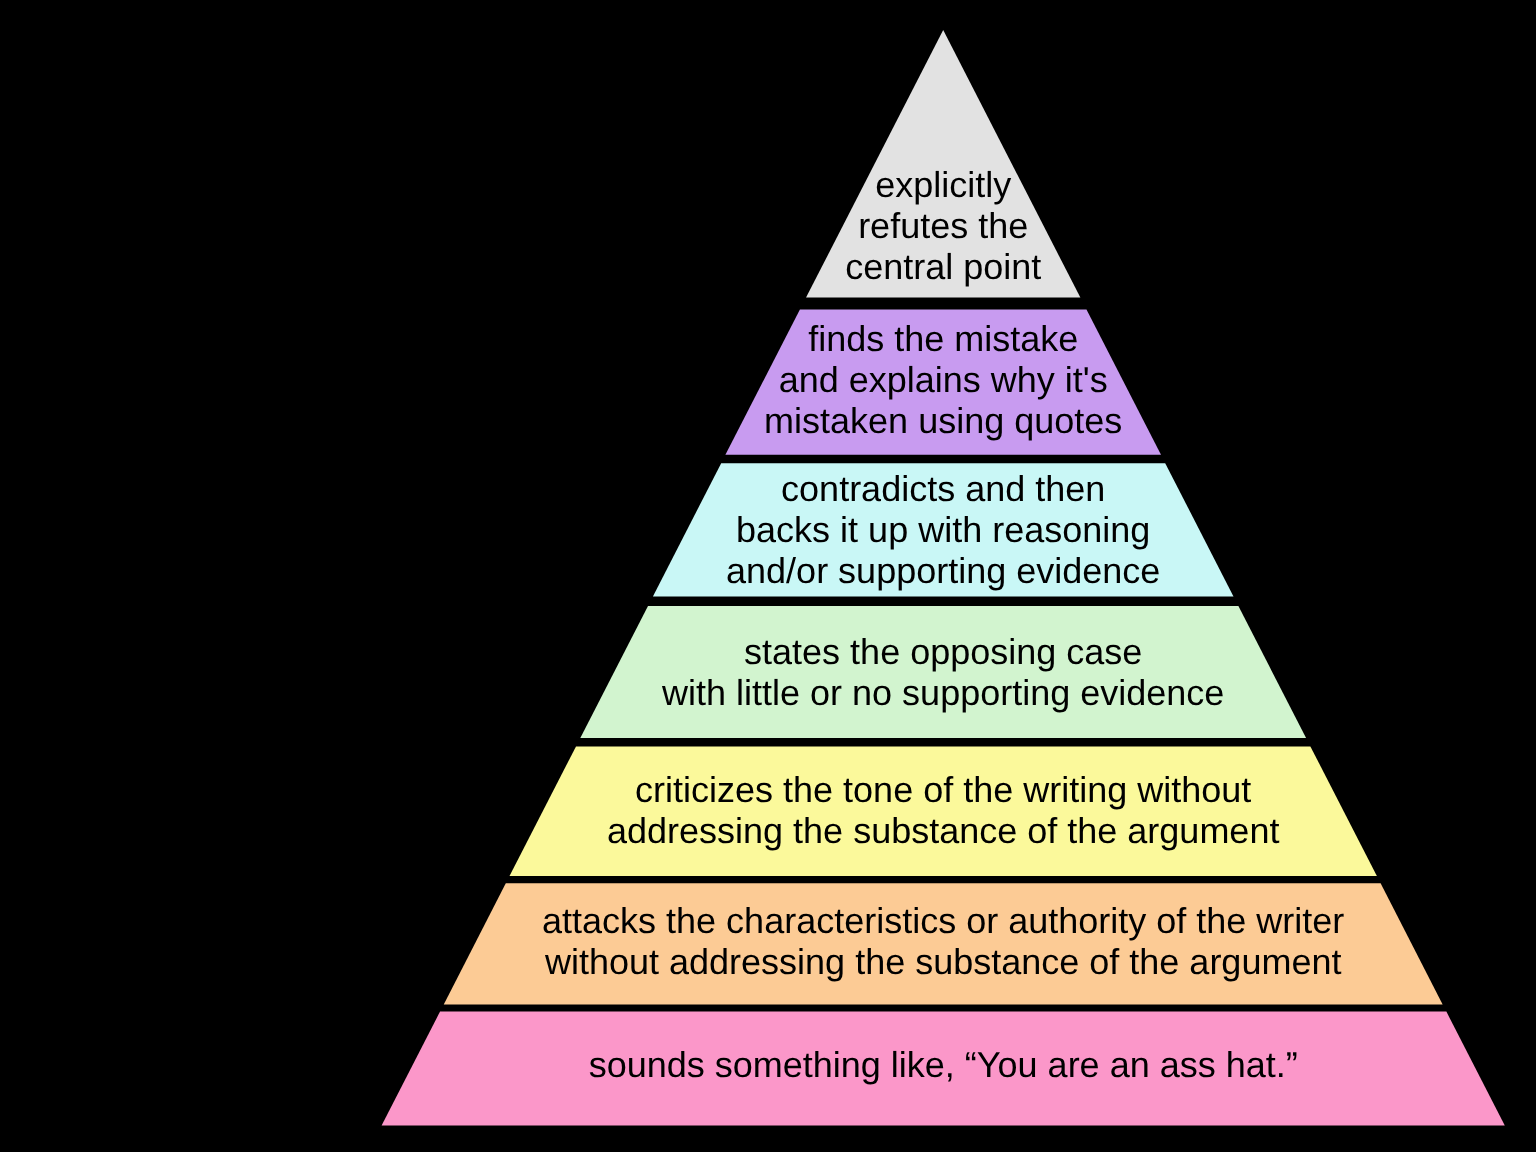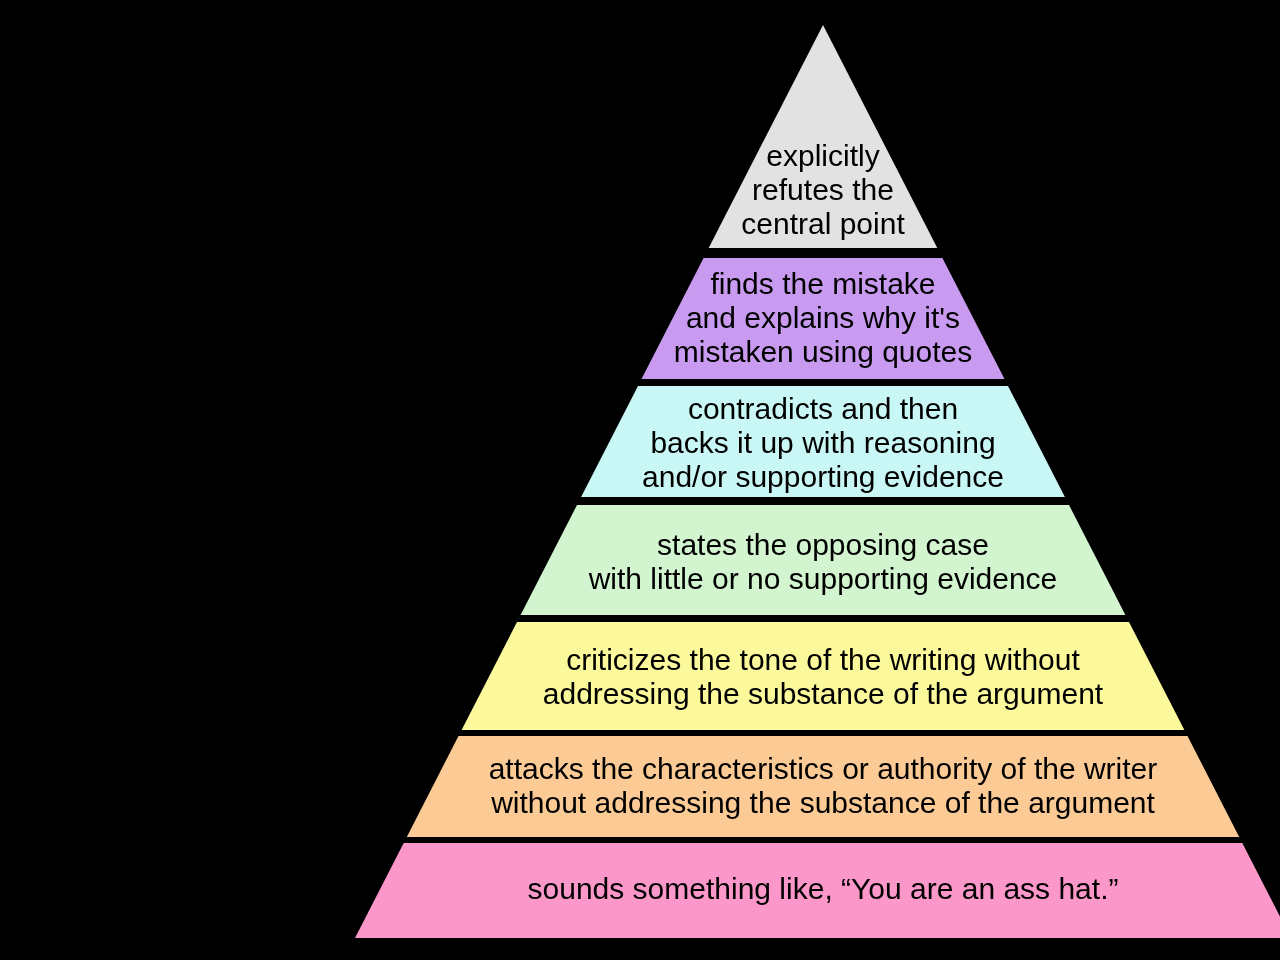--- a/index.html
+++ b/index.html
@@ -9,21 +9,20 @@
     width: 1280px;
     height: 960px;
     overflow: hidden;
   }
   #stage {
     position: relative;
     width: 1184px;
     height: 960px;
     background: #000000;
     font-family: "Liberation Sans", sans-serif;
-    margin-left: 37px;
   }
   #pyramid-svg {
     display: block;
     width: 1280px;
     height: 960px;
   }
   #pyramid-svg text {
     font-family: "Liberation Sans", sans-serif;
   }
 </style>

